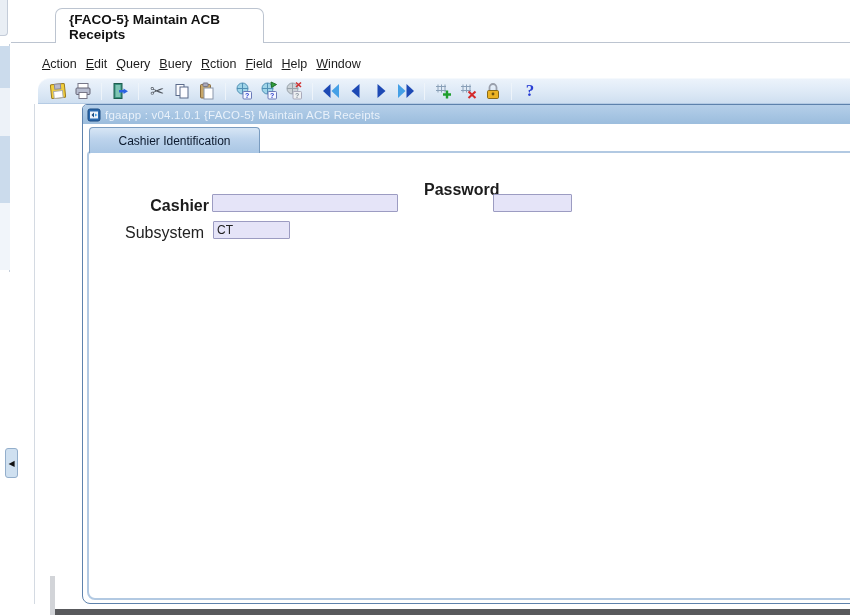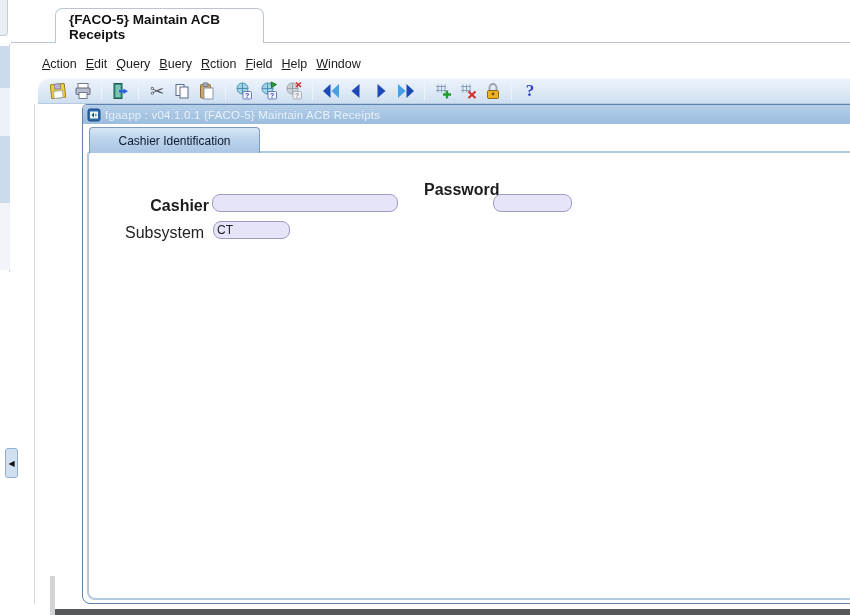--- a/index.html
+++ b/index.html
@@ -70,21 +70,21 @@
     background:linear-gradient(180deg,#f2f2f4 0%, #e4e5e9 100%);
     border:1px solid #a8aab2; border-bottom:none; color:#30343c; }
 
   .canvas-frame { position:absolute; left:4px; top:46px; right:6px; bottom:3px;
     border:2px solid #b2c9e2; border-radius:4px 4px 8px 8px; background:#fff; }
 
   
   .flabel { position:absolute; font-size:16px; color:#222; text-align:right; white-space:nowrap; }
   .bold { font-weight:bold; color:#1c1c1c; }
   .finput { position:absolute; height:18px; background:#e5e4f8; border:1px solid #9c9cc2;
-    border-radius:8px; font-family:"Liberation Sans", sans-serif; font-size:12px;
+    border-radius:1px; font-family:"Liberation Sans", sans-serif; font-size:12px;
     color:#222; padding:0 3px; outline:none; }
 </style>
 </head>
 <body>
 
 <div class="screen">
 
   <div class="edge-tab"></div>
   <div class="edge-strip">
     <div class="edge-seg seg1"></div>

